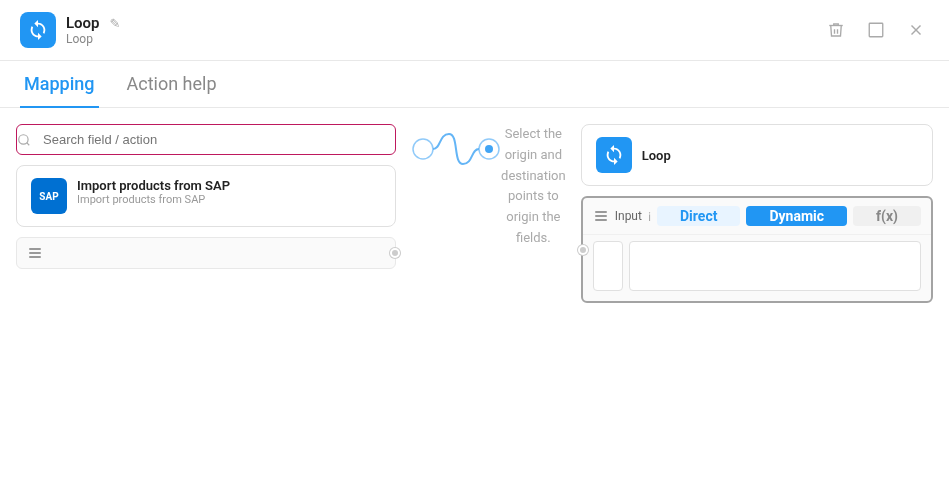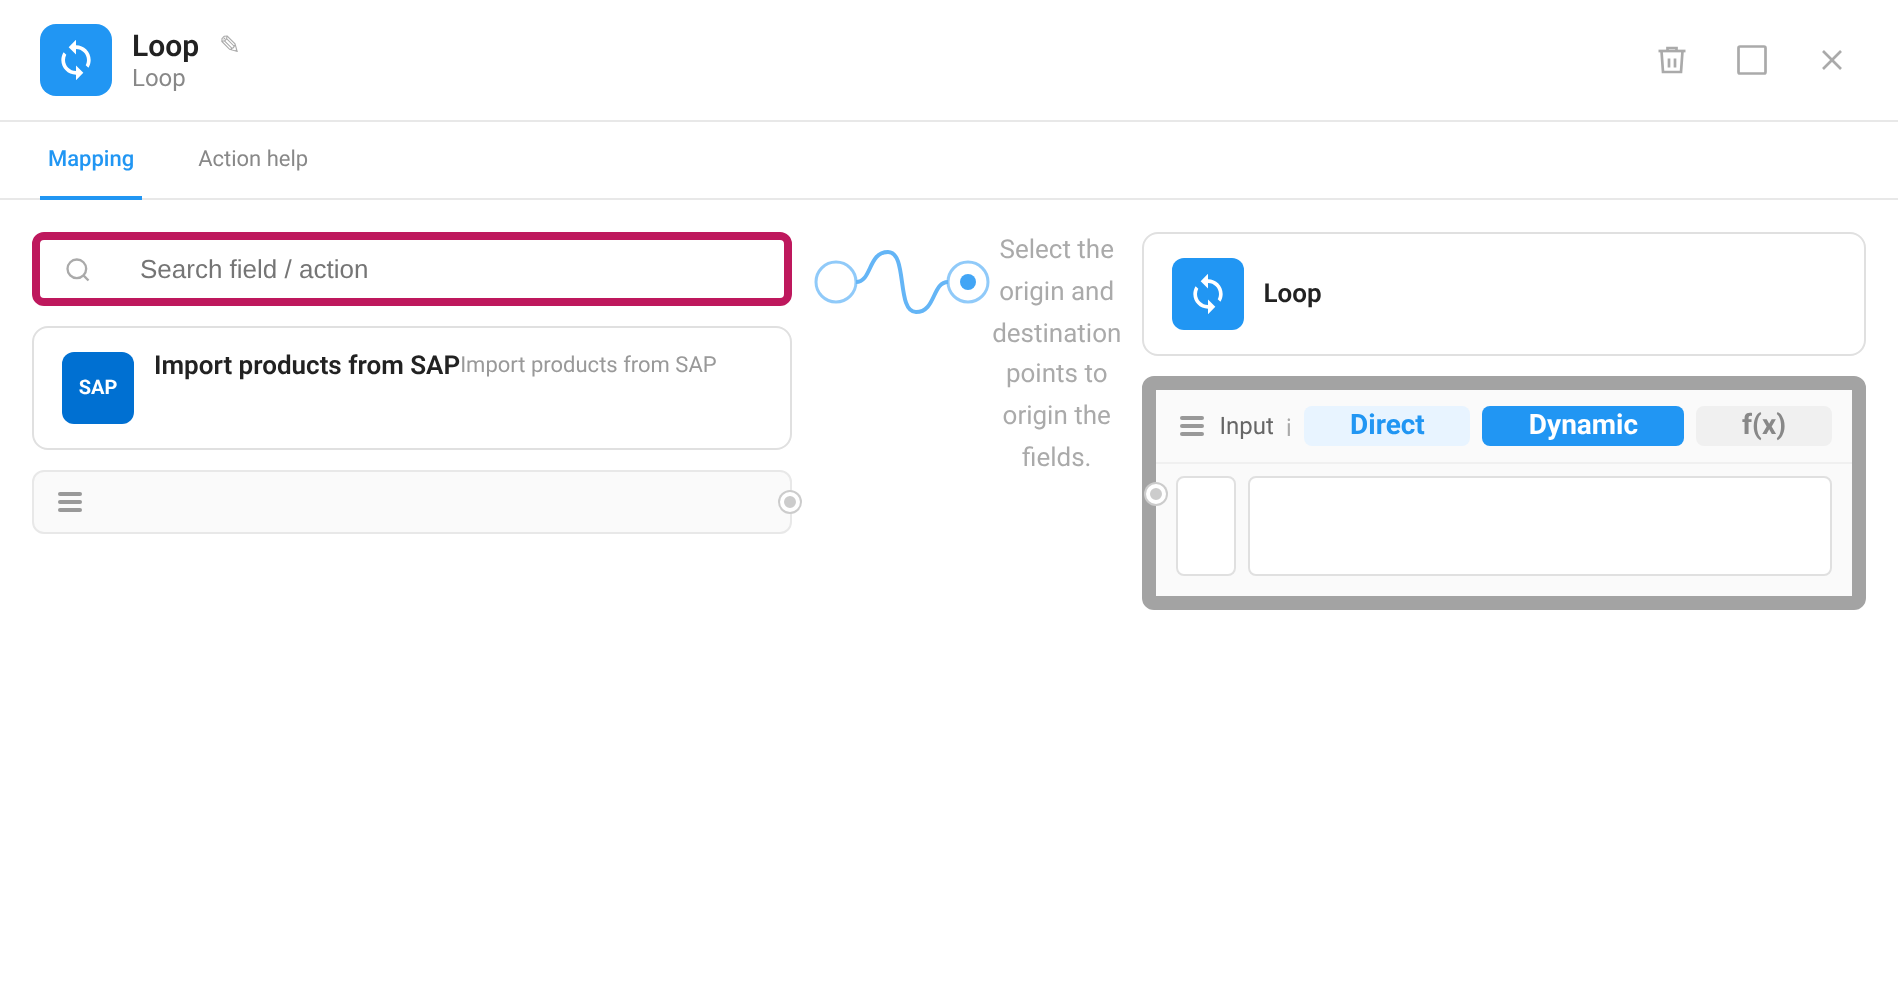--- a/index.html
+++ b/index.html
@@ -77,21 +77,21 @@
 
     
     .tabs {
       display: flex;
       padding: 0 20px;
       border-bottom: 1px solid #e8e8e8;
     }
     .tab {
       padding: 12px 4px;
       margin-right: 24px;
-      font-size: 11px;
+      font-size: 18px;
       cursor: pointer;
       color: #888;
       border-bottom: 2px solid transparent;
       margin-bottom: -1px;
     }
     .tab.active {
       color: #2196F3;
       border-bottom: 2px solid #2196F3;
       font-weight: 500;
     }
@@ -127,24 +127,24 @@
       display: flex;
       align-items: flex-start;
       justify-content: center;
       flex-direction: row;
     }
 
     
     .search-box {
       display: flex;
       align-items: center;
-      border: 4px solid #be185d;
+      border: 1px solid #be185d;
       border-radius: 6px;
-      padding: 7px 12px;
-      gap: 24px;
+      padding: 7px 0;
+      gap: 12px;
       background: #fff;
     }
     .search-box input {
       border: none;
       outline: none;
       font-size: 13px;
       color: #555;
       width: 100%;
       background: transparent;
     }
@@ -171,21 +171,21 @@
       display: flex;
       align-items: center;
       justify-content: center;
       color: white;
       font-size: 10px;
       font-weight: 700;
       flex-shrink: 0;
     }
     .source-card-text {
       display: flex;
-      flex-direction: row;
+      flex-direction: column;
     }
     .source-card-title {
       font-size: 13px;
       font-weight: 600;
       color: #222;
     }
     .source-card-subtitle {
       font-size: 11px;
       color: #999;
     }
@@ -245,21 +245,21 @@
       fill: white;
     }
     .loop-card-title {
       font-size: 13px;
       font-weight: 600;
       color: #222;
     }
 
     
     .input-row {
-      border: 7px solid #a3a3a3;
+      border: 2px solid #a3a3a3;
       border-radius: 6px;
       background: #fafafa;
     }
     .input-row-header {
       display: flex;
       align-items: center;
       padding: 8px 10px;
       gap: 6px;
       border-bottom: 1px solid #f0f0f0;
     }

